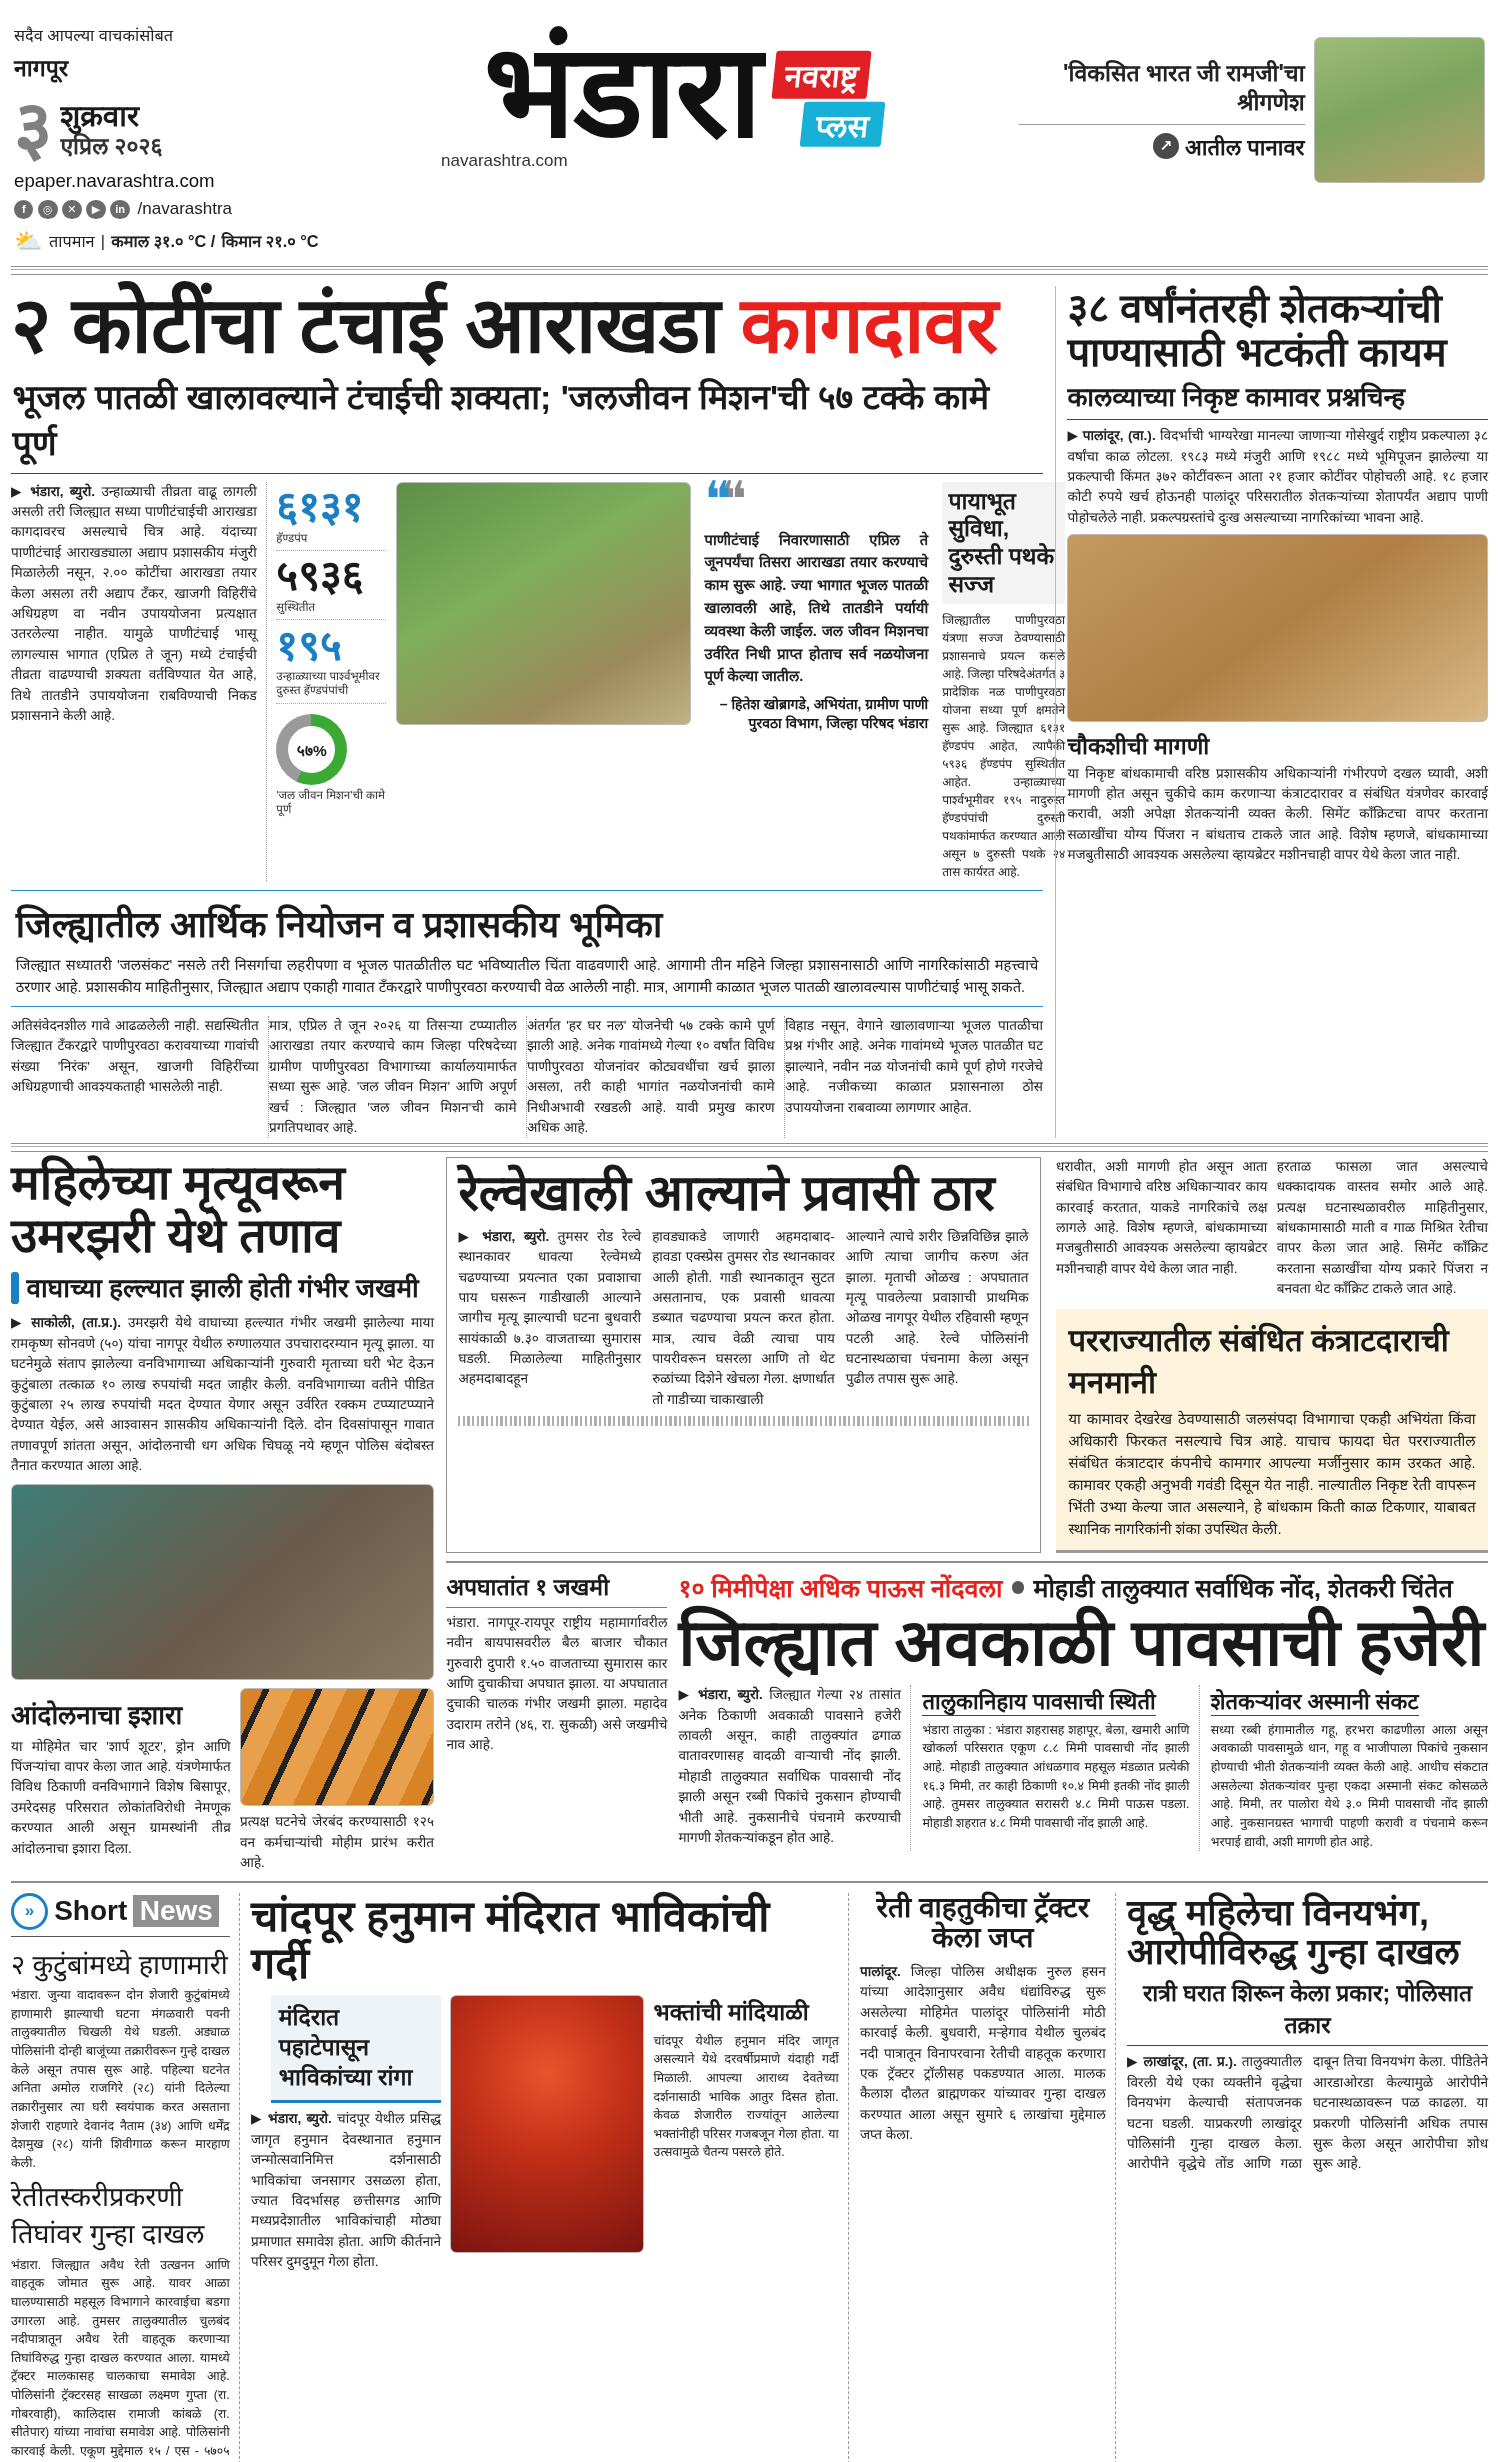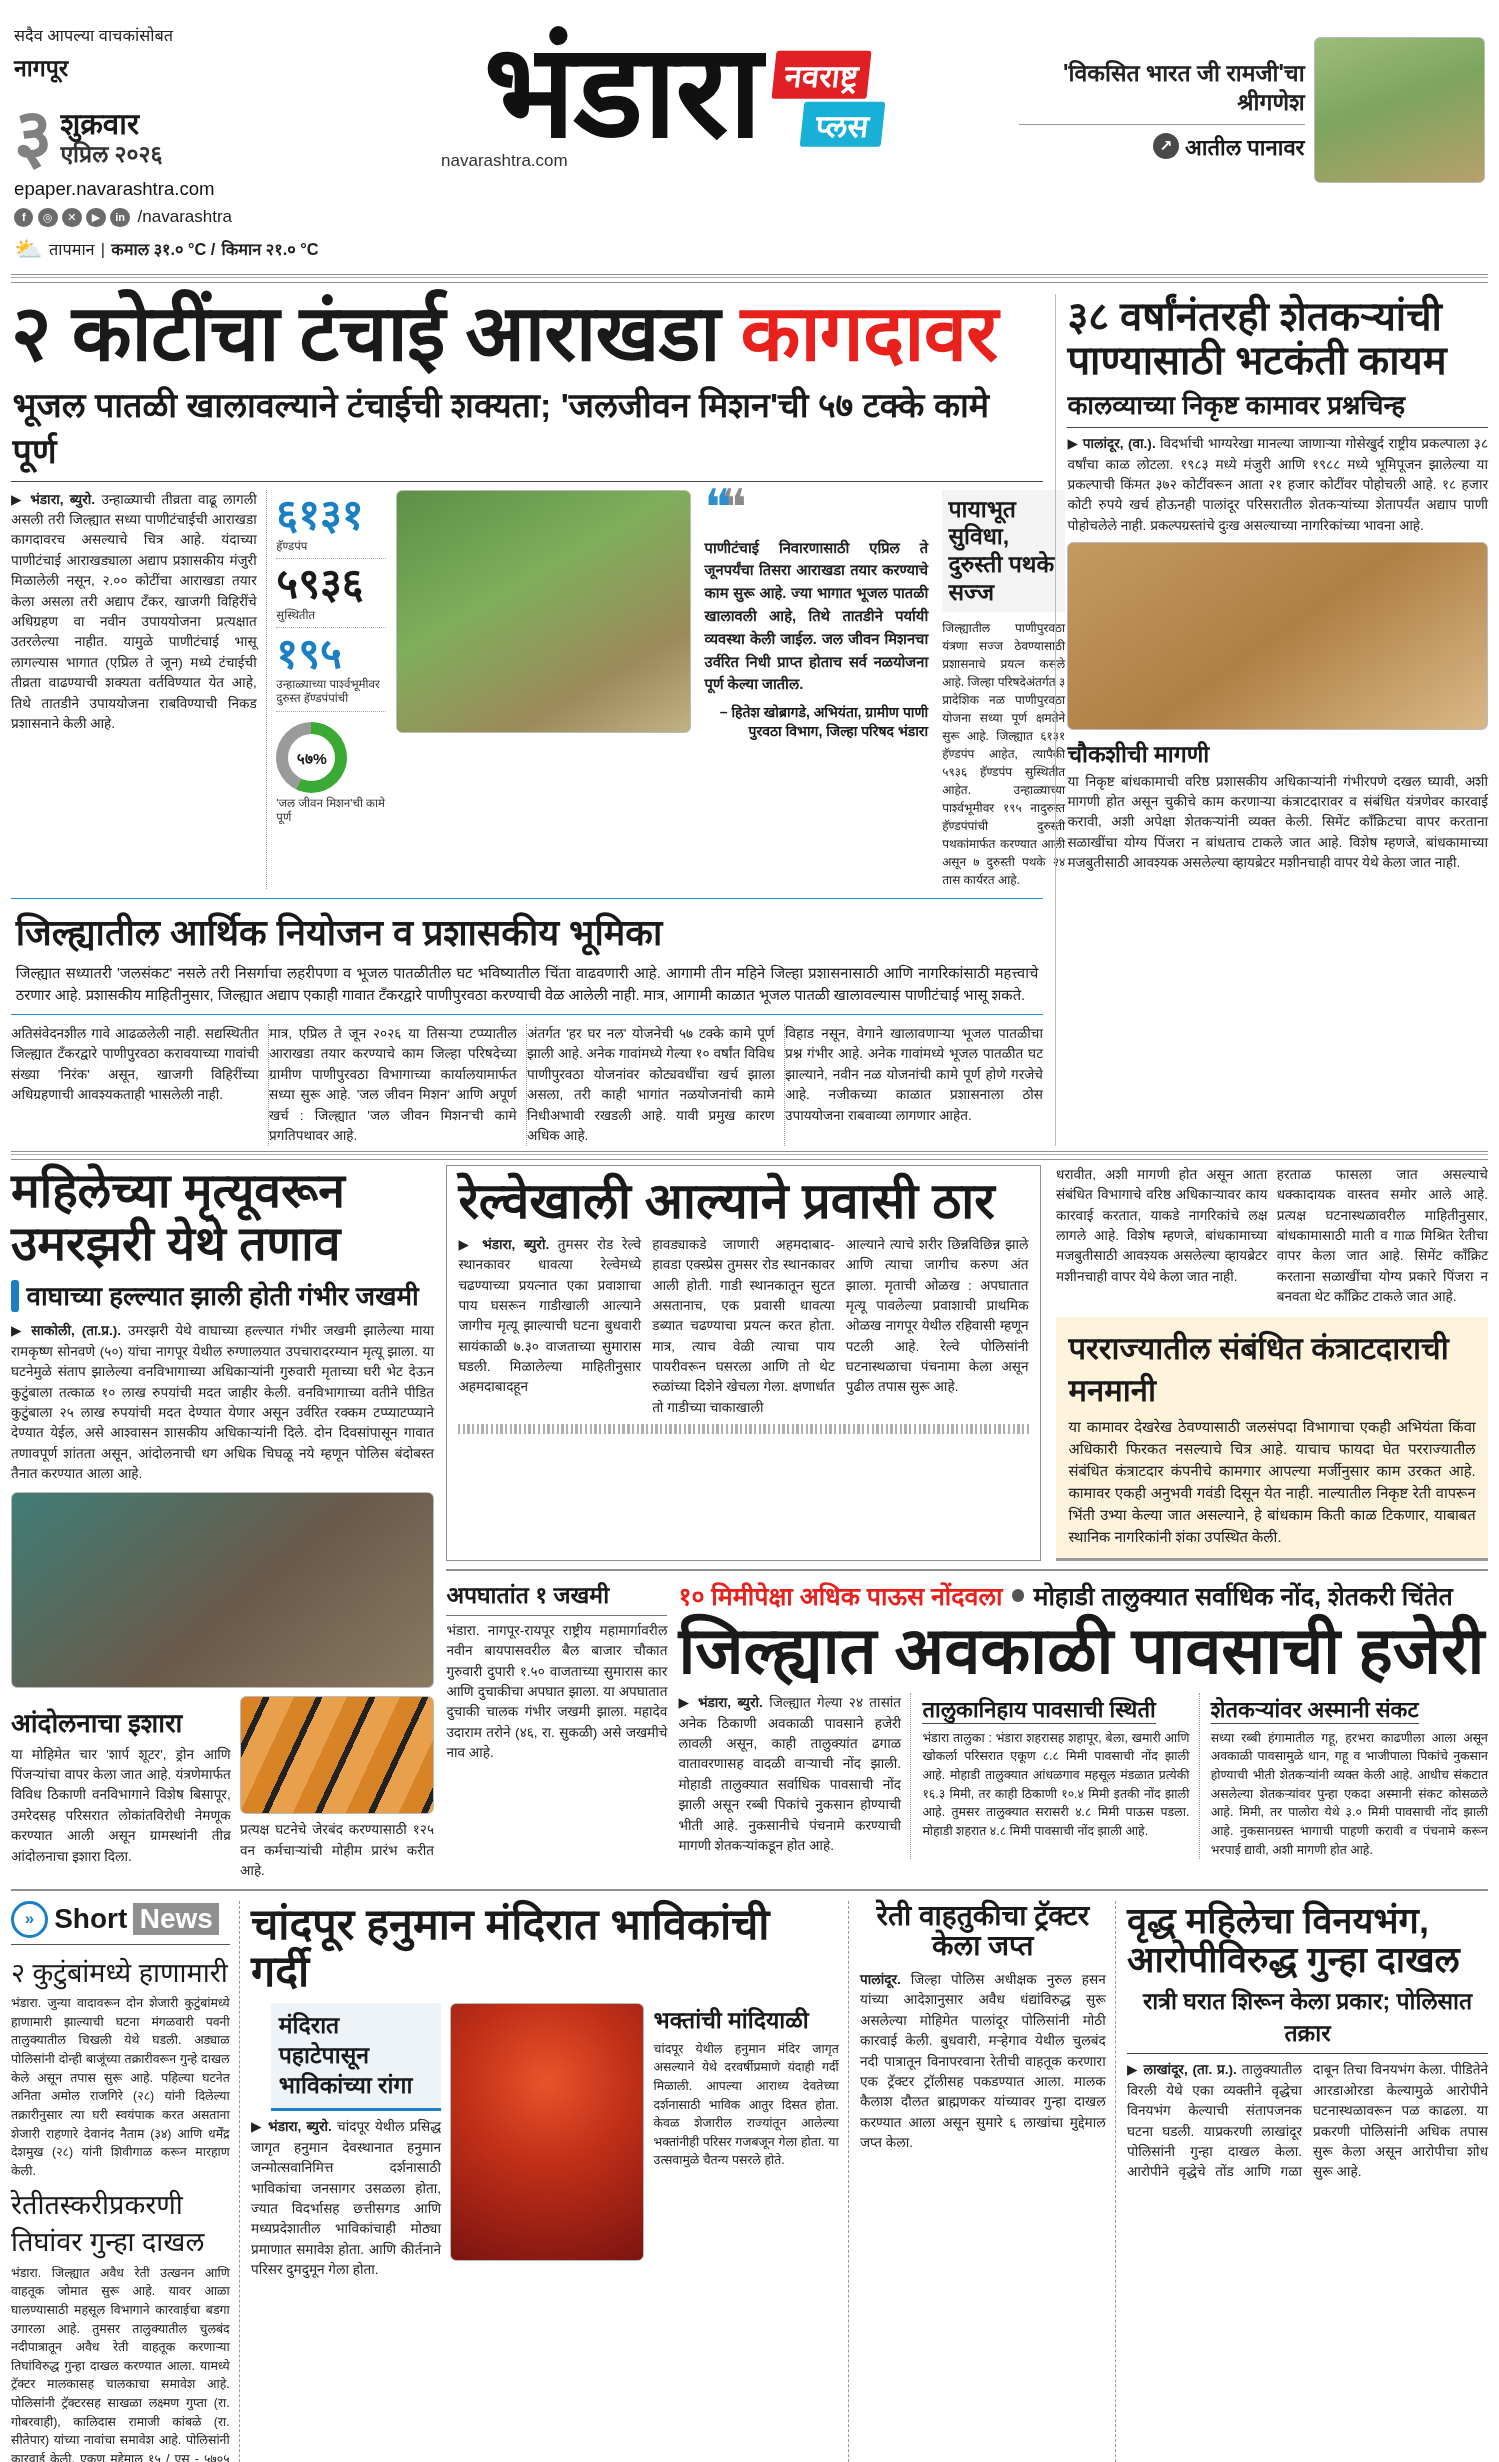--- a/index.html
+++ b/index.html
@@ -3,21 +3,21 @@
 <meta charset="utf-8">
 <style>
   html,body{margin:0;padding:0;background:#fff;color:#1a1a1a;}
   body{width:1499px;font-family:"Liberation Sans","DejaVu Sans",sans-serif;}
   .page{width:1499px;box-sizing:border-box;padding:4.7px 11px 7.8px 11px;position:relative;}
   .nb{font-weight:700;}
   
   .hdr{display:grid;grid-template-columns:334px 1fr 466px;align-items:start;padding:20px 3.1px 4.7px 3.1px;}
   .hdr-left{font-size:15.5px;line-height:1.3;}
   .hdr-tagline{font-size:16.3px;color:#222;margin-bottom:7.8px;}
-  .hdr-city{font-size:23px;font-weight:800;margin-bottom:19px;}
+  .hdr-city{font-size:23px;font-weight:800;margin-bottom:11px;}
   .hdr-date{display:flex;align-items:flex-start;gap:7.8px;}
   .hdr-day{font-size:74px;font-weight:800;color:#808080;line-height:.9;}
   .hdr-wm{padding-top:6.2px;}
   .hdr-weekday{font-size:29.5px;font-weight:800;line-height:1.05;}
   .hdr-month{font-size:23px;font-weight:700;color:#333;}
   .hdr-url{font-size:18.6px;color:#111;margin:7.8px 0 4.7px 0;}
   .social{display:flex;align-items:center;gap:4.7px;margin:3.1px 0 6.2px 0;}
   .soc{width:19.4px;height:19.4px;border-radius:50%;background:#6b6b6b;color:#fff;display:flex;align-items:center;justify-content:center;font-size:11px;font-weight:700;}
   .handle{font-size:17px;color:#222;margin-left:3.1px;}
   .weather{display:flex;align-items:center;gap:6.2px;font-size:16.3px;color:#222;}

